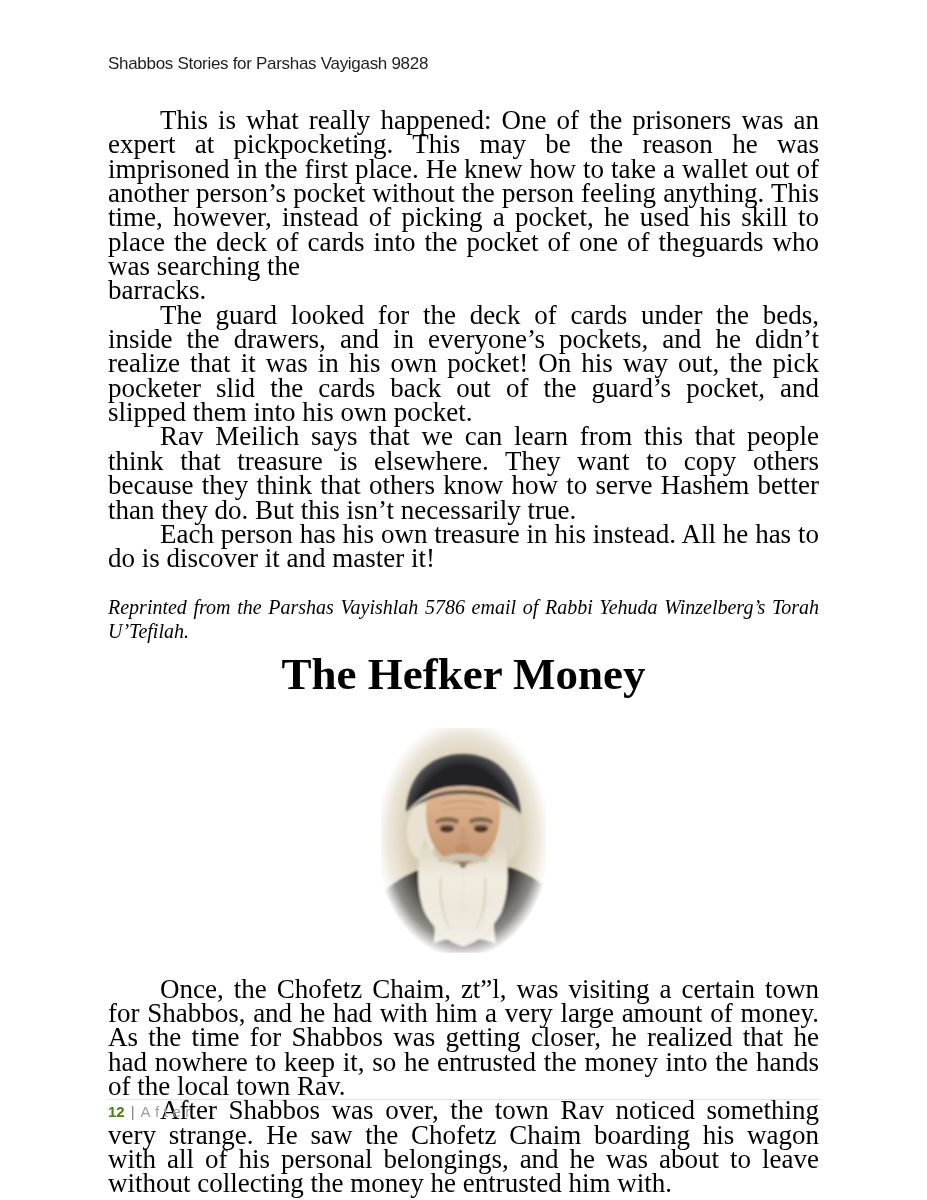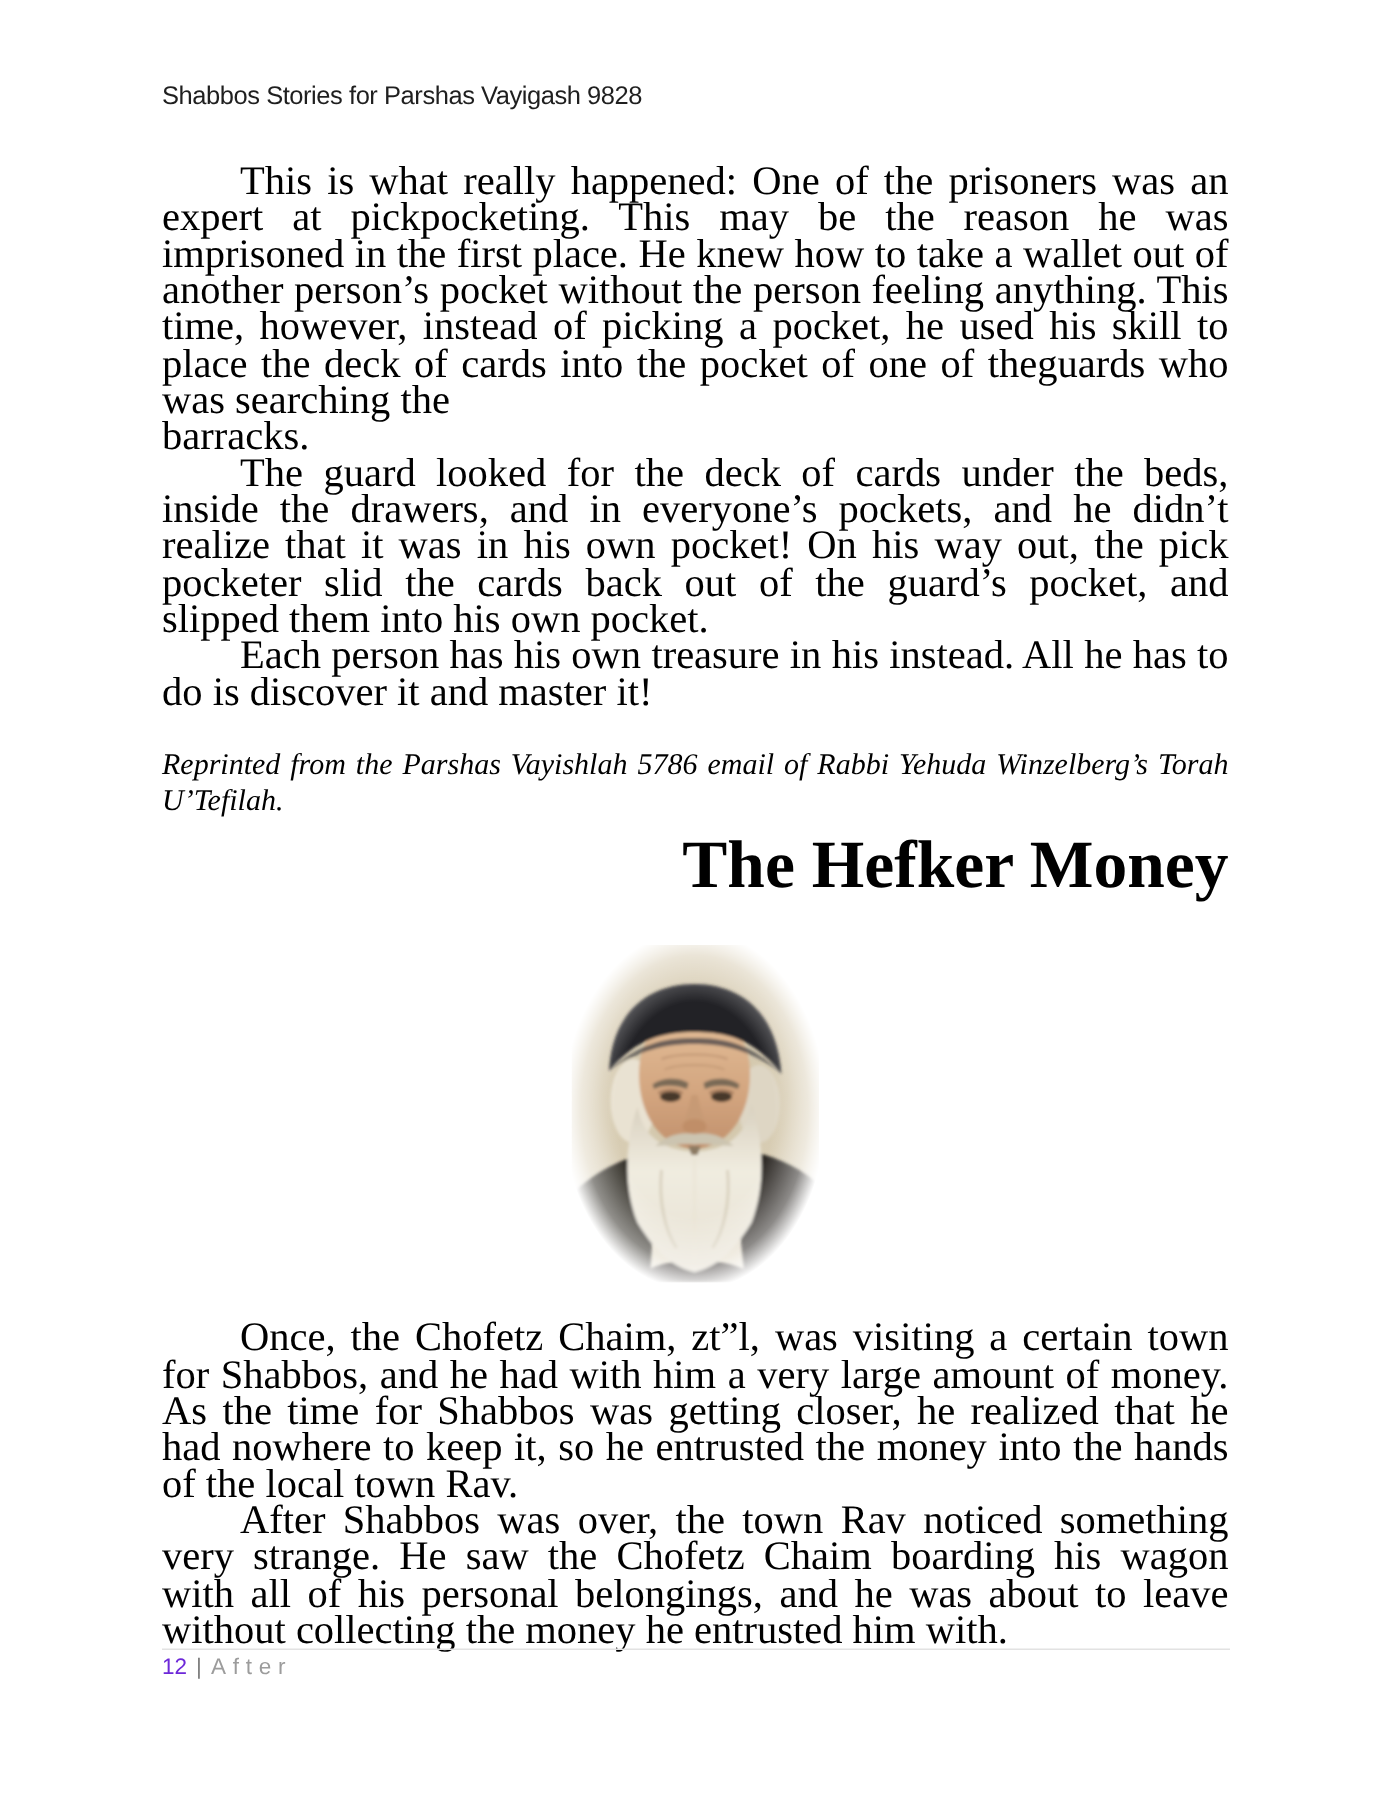--- a/index.html
+++ b/index.html
@@ -43,21 +43,21 @@
     font-style: italic;
     text-indent: 0;
     white-space: pre-wrap;
   }
   h1.section-title {
     margin: 2px 0 0 0;
     font-family: "Liberation Serif", serif;
     font-weight: 700;
     font-size: 45px;
     line-height: 57px;
-    text-align: right;
+    text-align: center;
     color: #000000;
   }
   .figure-wrap {
     width: 165px;
     height: 225px;
     margin: 25px auto 0 auto;
   }
   p.story.after-image { margin-top: 24px; }
   .footer-rule {
     position: absolute;
@@ -68,35 +68,36 @@
     background: #e2e2e2;
   }
   .footer-text {
     position: absolute;
     left: 108px;
     top: 1102px;
     font-family: "Liberation Sans", sans-serif;
     font-size: 15px;
     line-height: 20px;
   }
-  .footer-text .page-num { font-weight: 400; color: #6d28d9; }
+  .footer-text .page-num { font-weight: 700; color: #4d7c0f; }
   .footer-text .sep { color: #7f7f7f; margin: 0 6px; }
   .footer-text .page-label { color: #9c9c9c; letter-spacing: 4.5px; }
 </style>
 </head>
 <body>
 
 <div class="page">
 
   <div class="running-header">Shabbos Stories for Parshas Vayigash 9828</div>
 
   <div class="content">
     <p class="story">This is what really happened: One of the prisoners was an expert at pickpocketing. This may be the reason he was imprisoned in the first place. He knew how to take a wallet out of another person’s pocket without the person feeling anything. This time, however, instead of picking a pocket, he used his skill to place the deck of cards into the pocket of one of theguards who was searching the
 barracks.</p>
     <p class="story">The guard looked for the deck of cards under the beds, inside the drawers, and in everyone’s pockets, and he didn’t realize that it was in his own pocket! On his way out, the pick pocketer slid the cards back out of the guard’s pocket, and slipped them into his own pocket.</p>
+    <p class="story">Rav Meilich says that we can learn from this that people think that treasure is elsewhere. They want to copy others because they think that others know how to serve Hashem better than they do. But this isn’t necessarily true.</p>
     <p class="story">Each person has his own treasure in his instead. All he has to do is discover it and master it!</p>
 
     <p class="reprint">Reprinted from the Parshas Vayishlah 5786 email of Rabbi Yehuda Winzelberg’s Torah U’Tefilah.</p>
 
     <h1 class="section-title">The Hefker Money</h1>
 
     <div class="figure-wrap">
       <svg width="165" height="225" viewBox="0 0 165 225" xmlns="http://www.w3.org/2000/svg">
         <defs>
           <radialGradient id="bg" cx="50%" cy="42%" r="68%">

